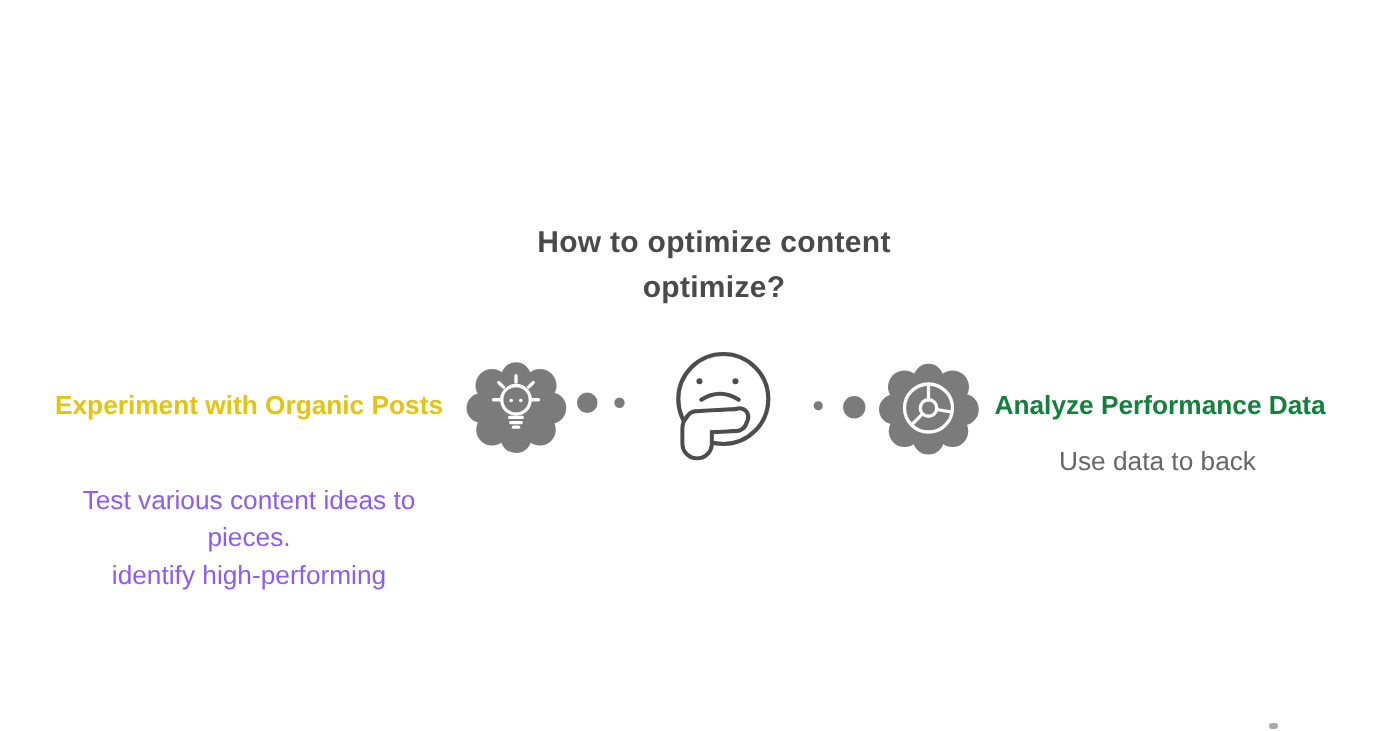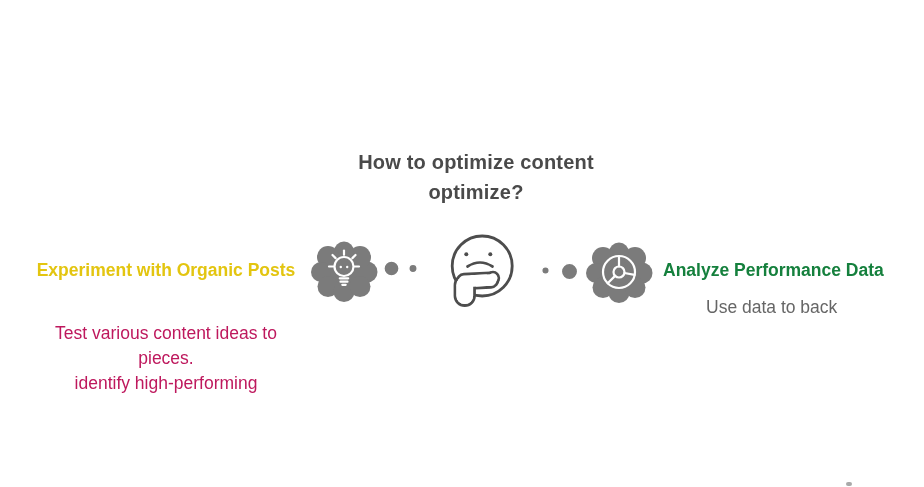--- a/index.html
+++ b/index.html
@@ -30,21 +30,21 @@
 
 <div class="canvas">
 
   <div class="title" style="color: rgb(74, 74, 74);">
     <div>How to optimize content</div>
     <div>optimize?</div>
   </div>
 
   <div class="item-block left">
     <div class="item-heading" style="color: rgb(227, 197, 16);">Experiment with Organic Posts</div>
-    <div class="item-body" style="color: #be185d; margin-top: 40px;">
+    <div class="item-body" style="color: #8b5cf6; margin-top: 40px;">
       <div>Test various content ideas to</div>
       <div>pieces.</div>
       <div>identify high-performing</div>
     </div>
   </div>
 
   <div class="item-block right">
     <div class="item-heading" style="color: #15803d;">Analyze Performance Data</div>
     <div class="item-body" style="color: rgb(102, 102, 102); margin-left: 43px;">
       <div>Use data to back</div>

